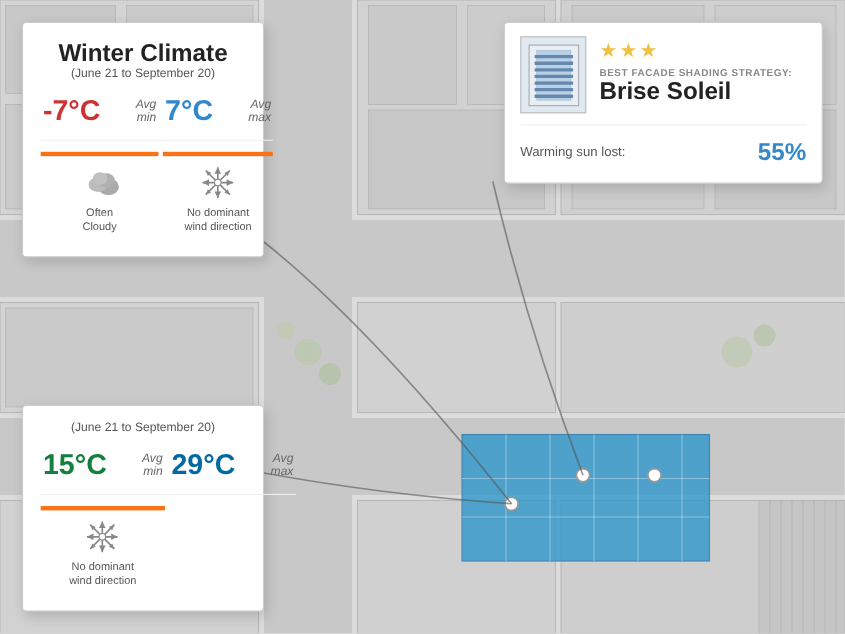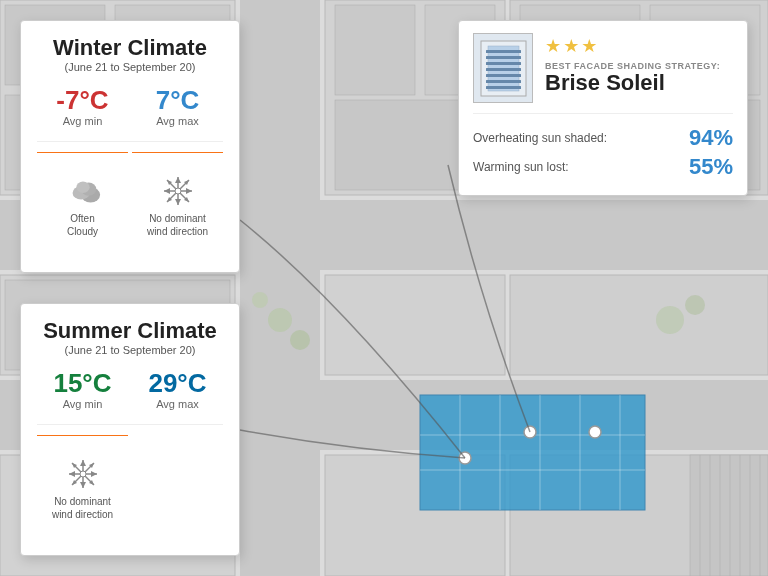--- a/index.html
+++ b/index.html
@@ -60,49 +60,50 @@
     }
 
     .card-grid {
       display: grid;
       grid-template-columns: 1fr 1fr;
       gap: 8px 4px;
     }
 
     .card-cell {
       display: flex;
-      flex-direction: column;
       align-items: center;
       text-align: right;
       padding: 4px 2px;
+      gap: 32px;
     }
 
     .temp-value {
       font-size: 26px;
       font-weight: bold;
       line-height: 1;
     }
 
     .temp-blue { color: #3388cc; }
     .temp-red { color: #cc3333; }
     .temp-green { color: #15803d; }
 
     .temp-label {
       font-size: 11px;
       color: #666;
       margin-top: 2px;
+      font-style: italic;
     }
 
     .icon-cell {
       display: flex;
       flex-direction: column;
       align-items: center;
       text-align: center;
-      padding: 20px 2px;
-      border-top: 1px solid #f97316;
+      padding: 6px 2px;
+      border-top: 4px solid #f97316;
     }
 
     .icon-area {
       width: 44px;
       height: 36px;
       display: flex;
       align-items: center;
       justify-content: center;
     }
 
@@ -356,21 +357,20 @@
           <polygon points="27,27 22,25 25,22" fill="#888"></polygon>
           <circle cx="16" cy="16" r="3" fill="white" stroke="#888" stroke-width="1"></circle>
         </svg>
       </div>
       <span class="icon-label">No dominant<br>wind direction</span>
     </div>
   </div>
 </div>
 
 <div class="card summer-card">
-  <div class="card-title">Summer Climate</div>
   <div class="card-subtitle">(June 21 to September 20)</div>
 
   <div class="card-grid">
 
     <div class="card-cell">
       <span class="temp-value temp-green">15°C</span>
       <span class="temp-label">Avg min</span>
     </div>
 
     <div class="card-cell">
@@ -430,21 +430,17 @@
         <span class="star">★</span>
         <span class="star">★</span>
       </div>
       <div class="best-label">Best Facade Shading Strategy:</div>
       <div class="strategy-name">Brise Soleil</div>
     </div>
   </div>
 
   <div class="shading-stats">
     <div class="stat-row">
-      <span class="stat-label">Overheating sun shaded:</span>
-      <span class="stat-value">94%</span>
-    </div>
-    <div class="stat-row">
       <span class="stat-label">Warming sun lost:</span>
       <span class="stat-value">55%</span>
     </div>
   </div>
 </div>
 
 </body></html>

